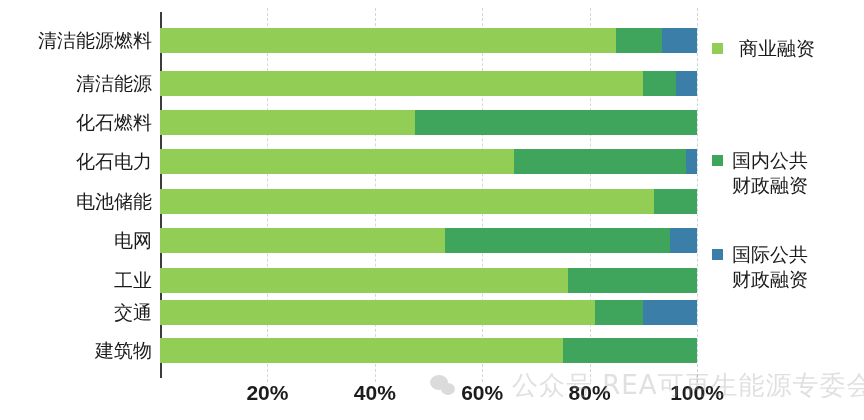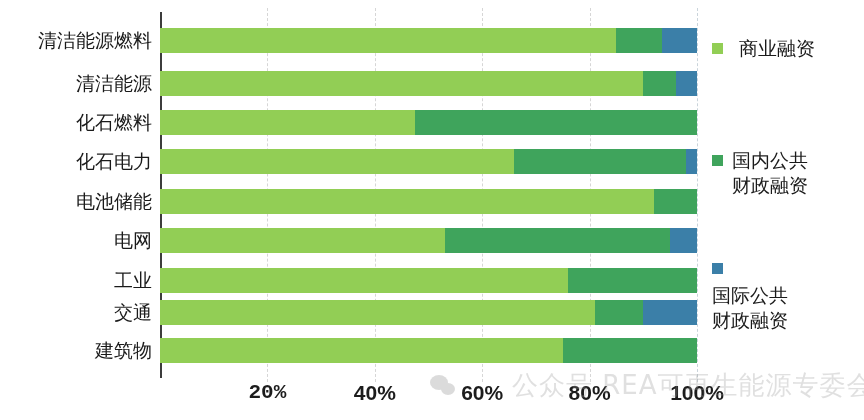--- a/index.html
+++ b/index.html
@@ -238,38 +238,38 @@
           <div class="seg seg-international" title="交通 · 国际公共财政融资 · 10%" style="width: 53.7px; background: rgb(59, 127, 168);"></div>
         </div>
         <div class="bar-row" style="top: 330px;">
           <div class="seg seg-commercial" title="建筑物 · 商业融资 · 75%" style="width: 402.75px; background: rgb(146, 206, 85);"></div>
           <div class="seg seg-domestic" title="建筑物 · 国内公共财政融资 · 25%" style="width: 134.25px; background: rgb(63, 164, 92);"></div>
         </div>
       </div>
   </div>
 
   <div id="x-labels">
-      <div class="x-tick" style="left: 107.4px; font-family: Liberation Mono, monospace;">20%</div>
+      <div class="x-tick" style="left: 107.4px;">20%</div>
       <div class="x-tick" style="left: 214.8px;">40%</div>
       <div class="x-tick" style="left: 322.2px;">60%</div>
       <div class="x-tick" style="left: 429.6px;">80%</div>
       <div class="x-tick" style="left: 537px;">100%</div>
     </div>
 
   <div id="legend">
       <div class="legend-item" style="top: 18px; gap: 16px;">
         <span class="legend-swatch" style="background: rgb(146, 206, 85);"></span>
         <span class="legend-text">商业融资</span>
       </div>
       <div class="legend-item" style="top: 130px;">
         <span class="legend-swatch" style="background: rgb(63, 164, 92);"></span>
         <span class="legend-text">国内公共
 财政融资</span>
       </div>
-      <div class="legend-item" style="top: 238px; flex-direction: column;">
+      <div class="legend-item" style="top: 224px;">
         <span class="legend-swatch" style="background: rgb(59, 127, 168);"></span>
         <span class="legend-text">国际公共
 财政融资</span>
       </div>
     </div>
 
   <div id="watermark">
     <span class="wechat-icon"></span>
     <span class="wm-text">公众号 REA可再生能源专委会</span>
   </div>

